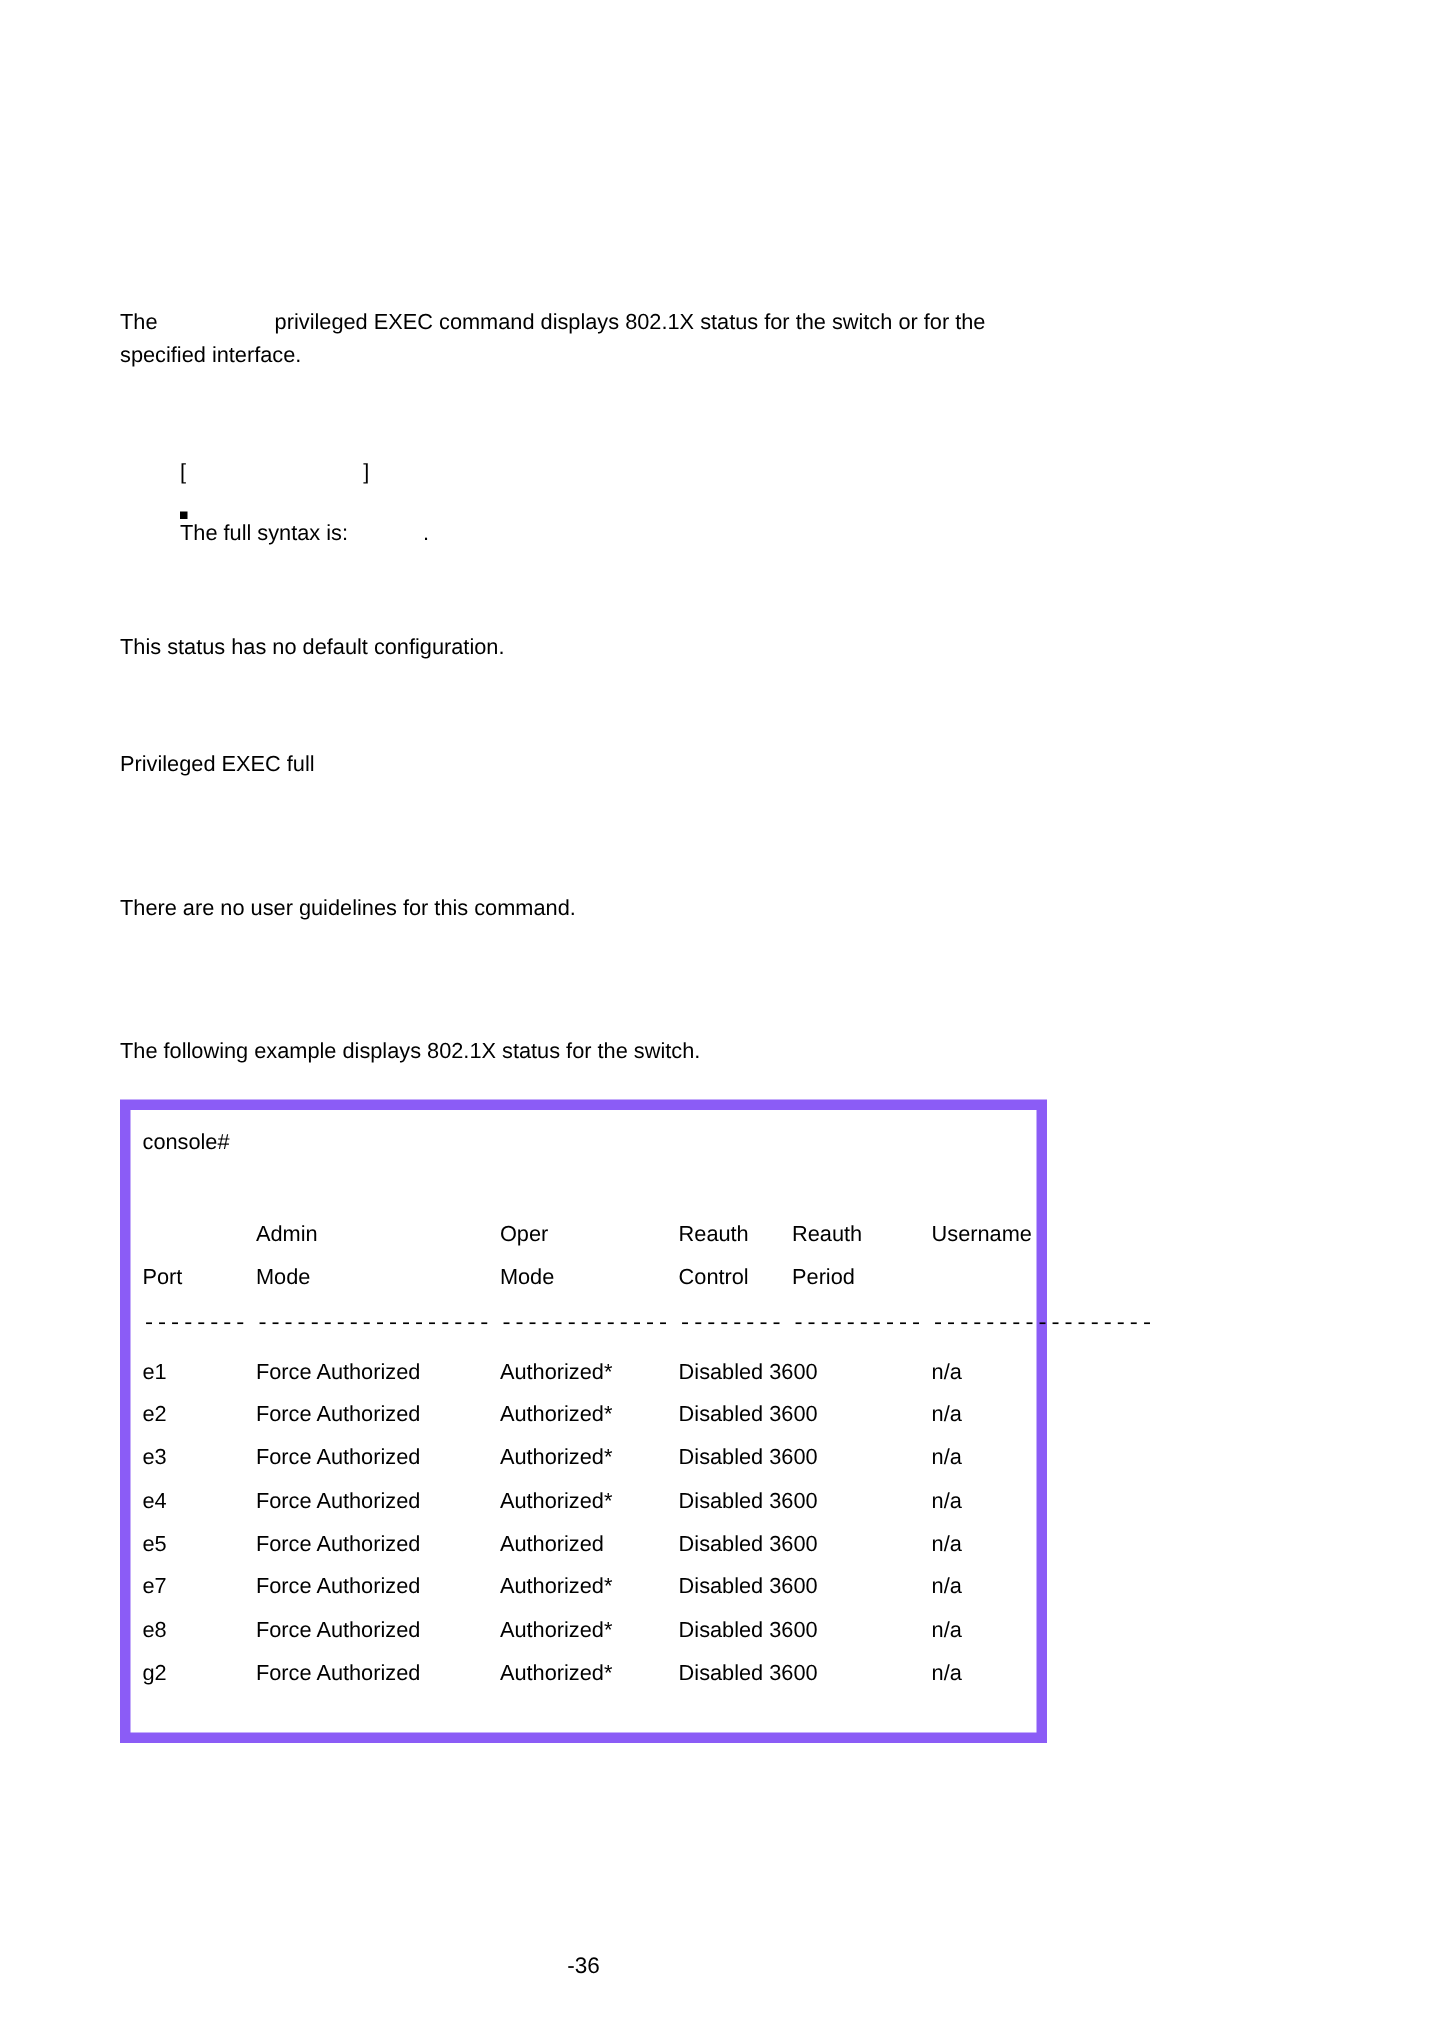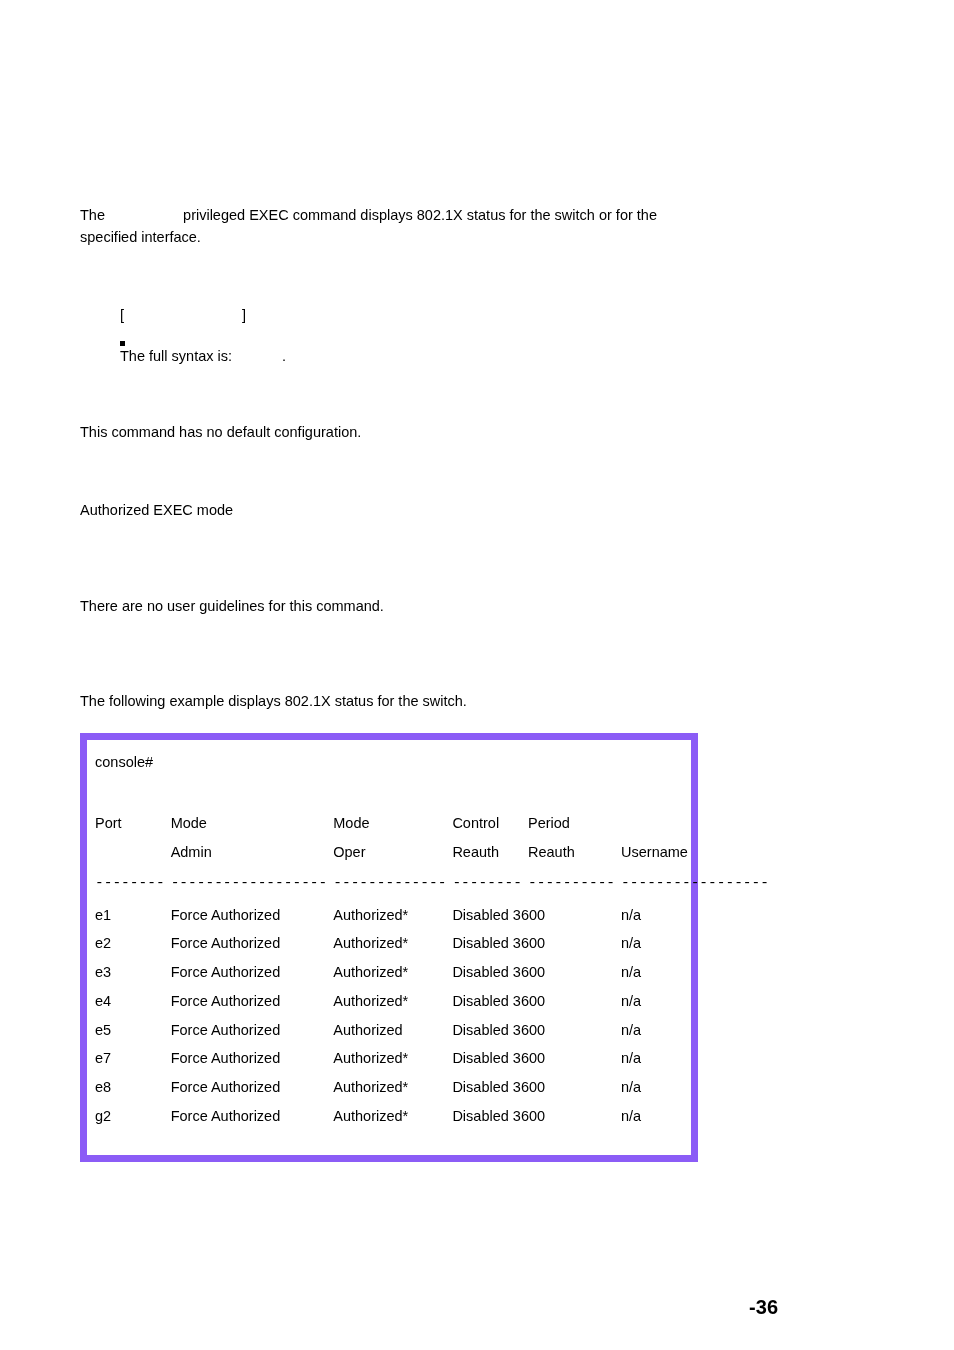--- a/index.html
+++ b/index.html
@@ -61,23 +61,22 @@
   .dash-row td {
     font-family: "Courier New", monospace;
     letter-spacing: 0;
     padding-top: 6px;
     padding-bottom: 6px;
   }
   .page-num {
     position: absolute;
     bottom: 28px;
     left: 0; right: 0;
-    text-align: right;
-    font-size: 20px;
-    font-weight: bold;
+    text-align: center;
+    font-size: 15px;
   }
   .gap   { height: 18px; }
   .gap-l { height: 36px; }
 </style>
 </head>
 <body>
 
 <div class="page">
 
   <div style="height:205px;"></div>
@@ -101,58 +100,58 @@
     <div>
       <span>The full syntax is:</span>
       <span style="display:inline-block; width:42px;"></span>
       <span>.</span>
     </div>
   </div>
 
   <div class="gap-l"></div>
   <div class="gap"></div>
 
-  <div class="block">This command has no default configuration.</div>
-
-  <div class="gap-l"></div>
-
-  <div class="block">Authorized EXEC mode</div>
+  <div class="block">This status has no default configuration.</div>
+
+  <div class="gap-l"></div>
+
+  <div class="block">Privileged EXEC full</div>
 
   <div class="gap-l"></div>
   <div class="gap"></div>
 
   <div class="block">There are no user guidelines for this command.</div>
 
   <div class="gap-l"></div>
   <div class="gap"></div>
 
   <div class="block">The following example displays 802.1X status for the switch.</div>
 
   <div class="example-box">
     <div>console#</div>
     <div class="gap"></div>
     <div class="gap"></div>
 
     <table>
       <tbody>
           <tr>
+        <td class="col-port"></td>
+        <td class="col-admin">Admin</td>
+        <td class="col-oper">Oper</td>
+        <td class="col-rc">Reauth</td>
+        <td class="col-rp">Reauth</td>
+        <td class="col-user">Username</td>
+      </tr>
+      <tr>
         <td class="col-port">Port</td>
         <td class="col-admin">Mode</td>
         <td class="col-oper">Mode</td>
         <td class="col-rc">Control</td>
         <td class="col-rp">Period</td>
         <td class="col-user"></td>
-      </tr>
-      <tr>
-        <td class="col-port"></td>
-        <td class="col-admin">Admin</td>
-        <td class="col-oper">Oper</td>
-        <td class="col-rc">Reauth</td>
-        <td class="col-rp">Reauth</td>
-        <td class="col-user">Username</td>
       </tr>
       <tr class="dash-row">
         <td>--------</td>
         <td>------------------</td>
         <td>-------------</td>
         <td>--------</td>
         <td>----------</td>
         <td>-----------------</td>
       </tr>
       </tbody>

